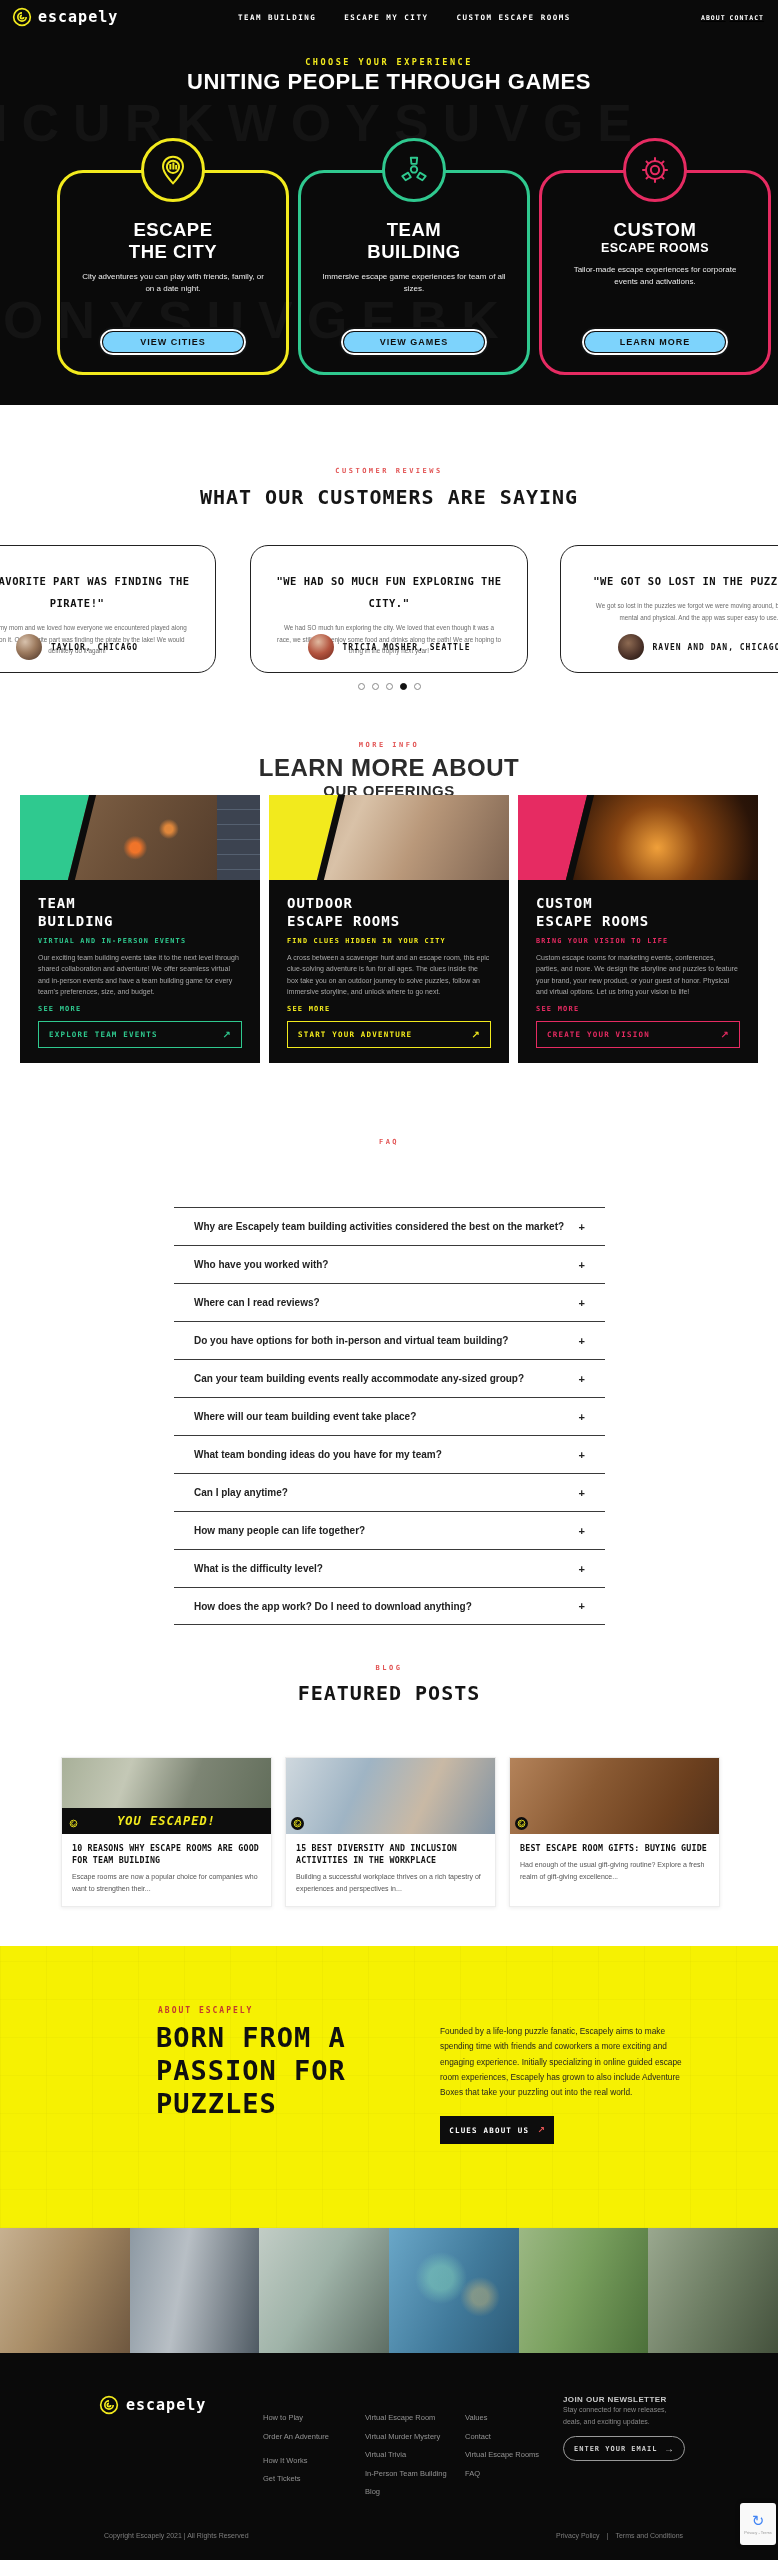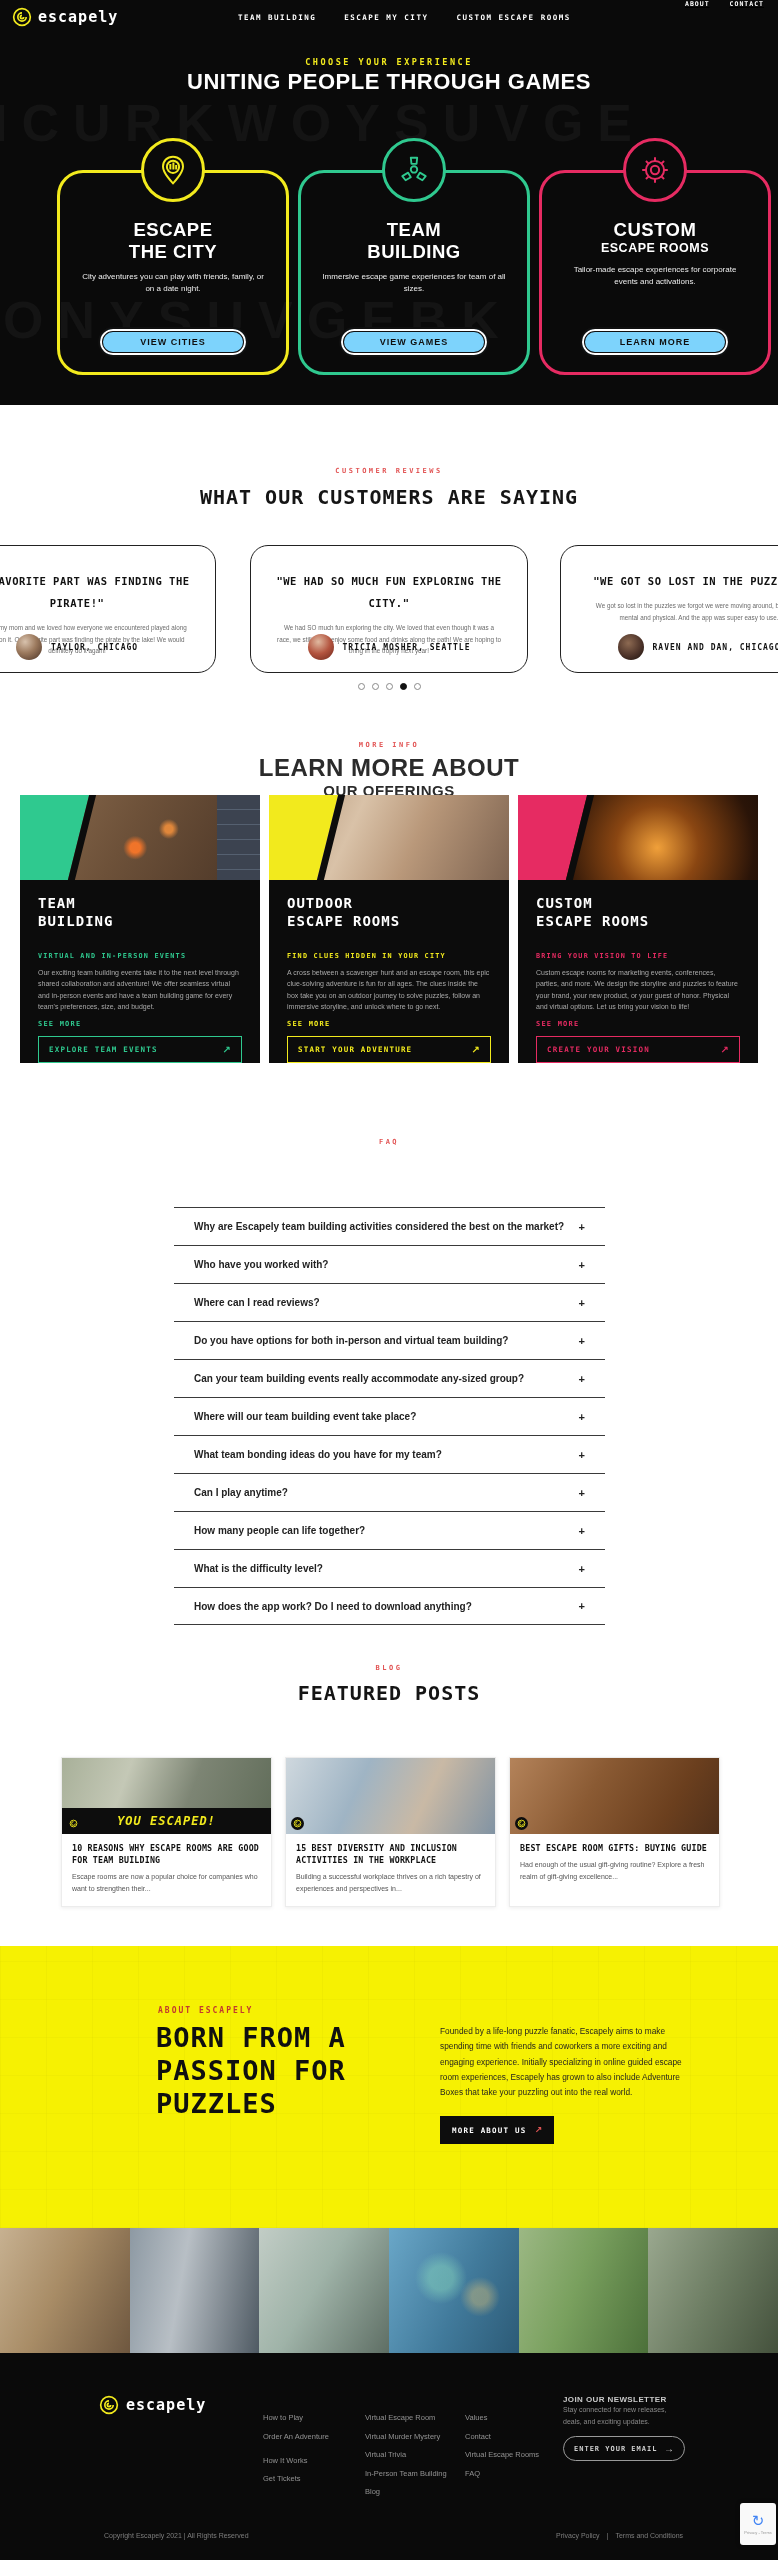--- a/index.html
+++ b/index.html
@@ -8,21 +8,21 @@
   #page { position:relative; width:778px; height:2560px; margin:0 auto; background:#ffffff; overflow:hidden;
           font-family:"Liberation Sans","DejaVu Sans",sans-serif; }
 
   
   #header { position:absolute; top:0; left:0; width:778px; height:35px; background:#0A0A0A; z-index:5; }
   .logo { position:absolute; left:12px; top:7px; display:flex; align-items:center; gap:6px; }
   .logo svg { width:20px; height:20px; }
   .logo-text { color:#fff; font-family:"DejaVu Sans Mono","Liberation Mono",monospace; font-weight:bold; font-size:15px; letter-spacing:1px; }
   .nav { position:absolute; left:238px; top:0; height:35px; display:flex; align-items:center; gap:28px; }
   .nav-item { color:#fff; font-family:"DejaVu Sans Mono","Liberation Mono",monospace; font-weight:bold; font-size:7.5px; letter-spacing:1.5px; cursor:pointer; }
-  .nav-right { position:absolute; right:14px; top:0; height:35px; display:flex; gap:20px;text-decoration:underline; }
+  .nav-right { position:absolute; right:14px; top:0; height:35px; display:flex; align-items:center; gap:4px;text-decoration:underline; }
   .nav-right .nav-item { font-size:6.5px; letter-spacing:1px; }
 
   
   #hero { position:absolute; top:35px; left:0; width:778px; height:370px; background:#0A0A0A; overflow:hidden; }
   .pattern { position:absolute; color:#141414; font-weight:bold; font-size:52px; letter-spacing:14px; white-space:nowrap; user-select:none; }
   .hero-kicker { position:absolute; top:22px; width:100%; text-align:center; color:#F2EA1D; font-weight:bold; font-size:8.5px; letter-spacing:2.5px; }
   .hero-title { position:absolute; top:34px; width:100%; text-align:center; color:#fff; font-weight:800; font-size:22px; letter-spacing:.5px; }
   .hero-cards { position:absolute; top:135px; left:57px; width:664px; height:205px; }
   .hero-card { position:absolute; top:0; width:232px; height:205px; border-radius:26px; border:3px solid #fff; }
   .hc0 { left:0;   border-color:#F2EA1D; }
@@ -71,21 +71,21 @@
       repeating-linear-gradient(180deg, #3c4350 0 14px, #556070 14px 15px) ,
       linear-gradient(120deg, #8a6b4e 0%, #6d5139 45%, #4a3526 100%); background-size:100% 100%,100% 100%, 18% 100%, 100% 100%;
       background-position:0 0,0 0, 100% 0, 0 0; background-repeat:no-repeat,no-repeat,no-repeat,no-repeat; }
   .op1 { background: linear-gradient(115deg, #a98a6d 0%, #d9c2a8 35%, #b9987a 60%, #7d6350 100%); }
   .op2 { background: radial-gradient(circle at 58% 62%, #f0a03a 0%, #8a4612 28%, #2a1408 65%, #130a04 100%); }
   .off-stripe { position:absolute; left:-22px; top:-8px; width:80px; height:105px; transform:skewX(-14deg); }
   .os0 { background:#2FC98F; } .os1 { background:#F2EA1D; } .os2 { background:#E62B62; }
   .off-stripe-gap { position:absolute; left:58px; top:-8px; width:7px; height:105px; transform:skewX(-14deg); background:#0C0C0C; }
   .off-body { padding:15px 18px 0; }
   .oc-title { color:#fff; font-weight:bold; font-size:14px; line-height:1.25; letter-spacing:1px; white-space:pre-line; }
-  .oc-sub { margin-top:22px; font-weight:bold; font-size:6.8px; letter-spacing:1.2px; }
+  .oc-sub { margin-top:7px; font-weight:bold; font-size:6.8px; letter-spacing:1.2px; }
   .oc-body { margin-top:7px; color:#A9A9A9; font-size:7px; line-height:1.62; }
   .oc-see { margin-top:8px; font-weight:bold; font-size:7px; letter-spacing:1.2px; cursor:pointer; }
   .oc-cta { margin-top:8px; height:27px; border:1px solid #fff; display:flex; align-items:center; justify-content:space-between;
             padding:0 10px; cursor:pointer; }
   .oc-cta .lbl { font-weight:bold; font-size:7.5px; letter-spacing:1.2px; }
   .oc-cta .arw { font-size:10px; font-weight:bold; }
   .acc-green  { color:#2FC98F; } .b-green  { border-color:#2FC98F !important;gap:36px; }
   .acc-yellow { color:#F2EA1D; } .b-yellow { border-color:#F2EA1D !important; }
   .acc-pink   { color:#E62B62; } .b-pink   { border-color:#E62B62 !important; }
 
@@ -451,21 +451,21 @@
     </div>
   </div>
 
   <div id="about">
     <div class="about-label mono">ABOUT ESCAPELY</div>
     <div class="about-heading mono">BORN FROM A
 PASSION FOR
 PUZZLES</div>
     <div class="about-body">Founded by a life-long puzzle fanatic, Escapely aims to make spending time with friends and coworkers a more exciting and engaging experience. Initially specializing in online guided escape room experiences, Escapely has grown to also include Adventure Boxes that take your puzzling out into the real world.</div>
     <div class="about-btn">
-      <span class="lbl mono">MORE ABOUT US</span>
+      <span class="lbl mono">CLUES ABOUT US</span>
       <span class="arw">↗</span>
     </div>
   </div>
 
   <div id="strip">
     <div class="strip-photo sp0"></div>
     <div class="strip-photo sp1"></div>
     <div class="strip-photo sp2"></div>
     <div class="strip-photo sp3"></div>
     <div class="strip-photo sp4"></div>

